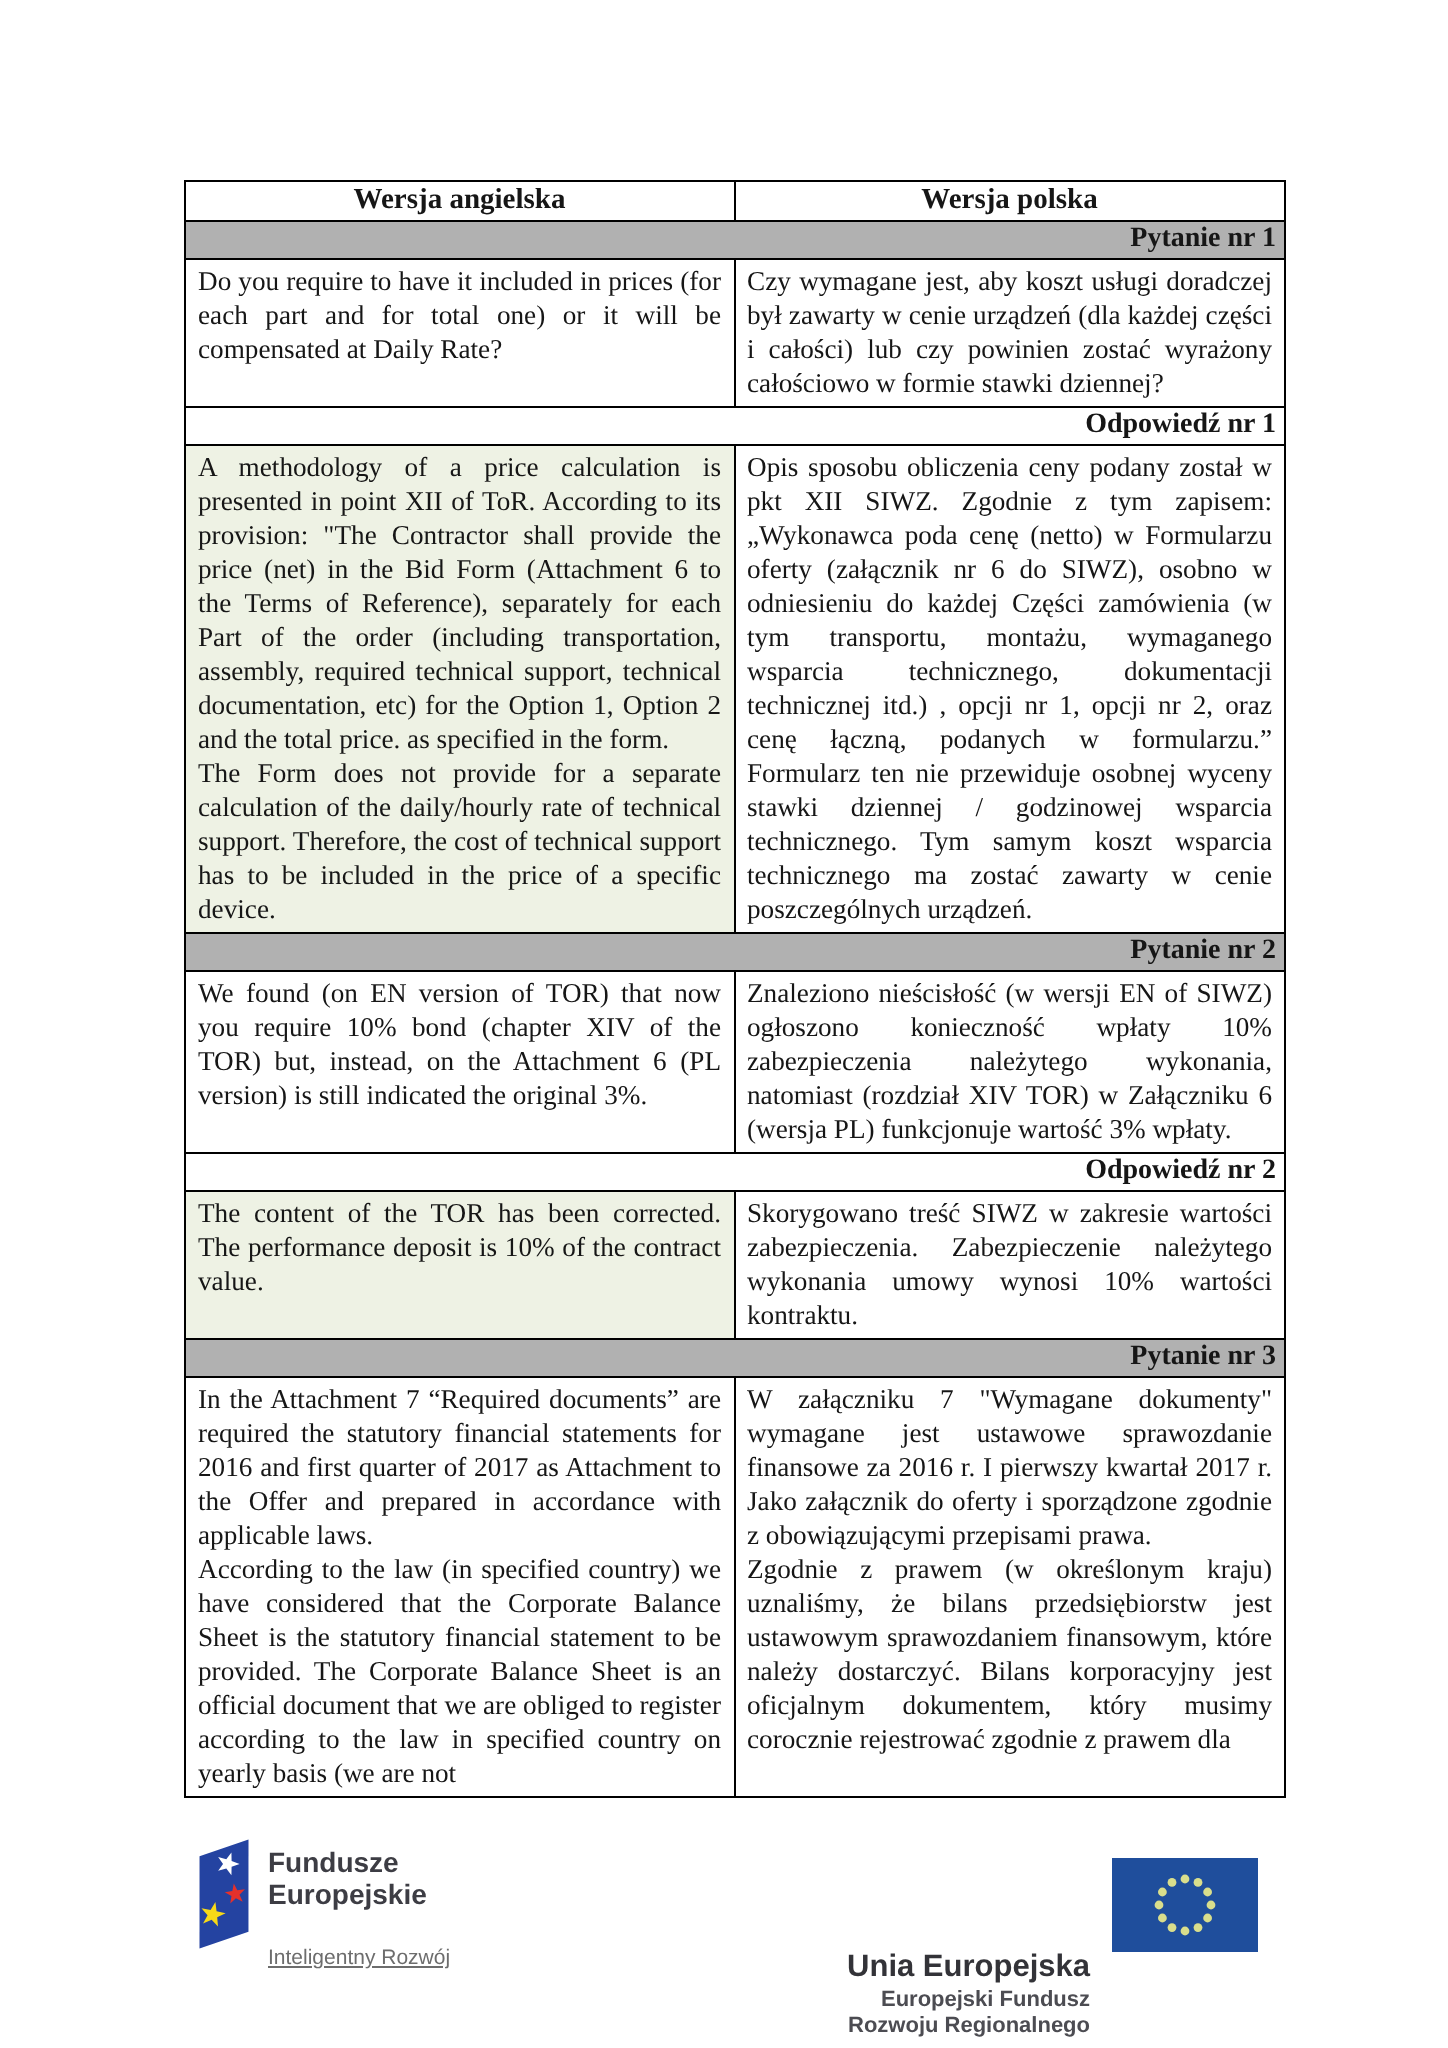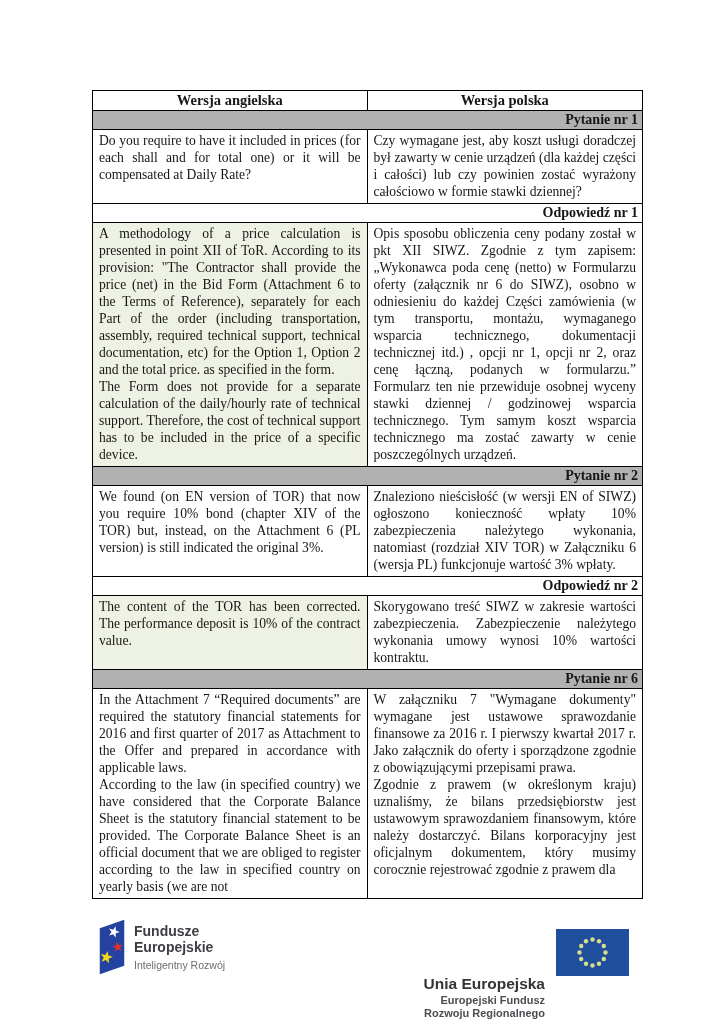--- a/index.html
+++ b/index.html
@@ -35,21 +35,21 @@
   }
   .cell.en{border-right:1.3px solid #000;}
   .cell.green{background:var(--answer-green,#eef2e4);}
 
   
   .footer{position:absolute;left:0;top:915px;width:691px;height:90px;
     font-family:"Liberation Sans","DejaVu Sans",sans-serif;}
   .fe-logo-icon{position:absolute;left:96px;top:3px;}
   .fe-text{position:absolute;left:134px;top:8px;}
   .fe-title{font-size:14px;font-weight:bold;color:#3d3d44;line-height:16px;}
-  .fe-sub{font-size:10.5px;color:#6d6d6d;margin-top:4px;}
+  .fe-sub{font-size:10.5px;color:#6d6d6d;margin-top:18px;text-decoration:underline;}
   .eu-text{position:absolute;left:330px;top:12px;width:215px;text-align:right;}
   .eu-title{font-size:15.5px;font-weight:bold;color:#333338;line-height:17px;margin-top:48px;}
   .eu-sub{font-size:11px;font-weight:bold;color:#4c4c52;line-height:13px;margin-top:2px;}
   .eu-flag-icon{position:absolute;left:556px;top:14px;}
 </style>
 </head>
 <body>
 
 <div class="page">
 
@@ -58,21 +58,21 @@
     <div class="t-row">
       <div class="hcell en">Wersja angielska</div>
       <div class="hcell pl">Wersja polska</div>
     </div>
 
     <div class="t-row">
         <div class="band gray" style="flex:1">Pytanie nr 1</div>
       </div>
 
     <div class="t-row">
-      <div class="cell en">Do you require to have it included in prices (for each shall and for total one) or it will be compensated at Daily Rate?</div>
+      <div class="cell en">Do you require to have it included in prices (for each part and for total one) or it will be compensated at Daily Rate?</div>
       <div class="cell pl">Czy wymagane jest, aby koszt usługi doradczej był zawarty w cenie urządzeń (dla każdej części i całości) lub czy powinien zostać wyrażony całościowo w formie stawki dziennej?</div>
     </div>
 
     <div class="t-row">
         <div class="band white" style="flex:1">Odpowiedź nr 1</div>
       </div>
 
     <div class="t-row">
       <div class="cell en green">A methodology of a price calculation is presented in point XII of ToR. According to its provision: "The Contractor shall provide the price (net) in the Bid Form (Attachment 6 to the Terms of Reference), separately for each Part of the order (including transportation, assembly, required technical support, technical documentation, etc) for the Option 1, Option 2 and the total price. as specified in the form.
 The Form does not provide for a separate calculation of the daily/hourly rate of technical support. Therefore, the cost of technical support has to be included in the price of a specific device.</div>
@@ -91,21 +91,21 @@
     <div class="t-row">
         <div class="band white" style="flex:1">Odpowiedź nr 2</div>
       </div>
 
     <div class="t-row">
       <div class="cell en green">The content of the TOR has been corrected. The performance deposit is 10% of the contract value.</div>
       <div class="cell pl">Skorygowano treść SIWZ w zakresie wartości zabezpieczenia. Zabezpieczenie należytego wykonania umowy wynosi 10% wartości kontraktu.</div>
     </div>
 
     <div class="t-row">
-        <div class="band gray" style="flex:1">Pytanie nr 6</div>
+        <div class="band gray" style="flex:1">Pytanie nr 3</div>
       </div>
 
     <div class="t-row">
       <div class="cell en">In the Attachment 7 “Required documents” are required the statutory financial statements for 2016 and first quarter of 2017 as Attachment to the Offer and prepared in accordance with applicable laws.
 According to the law (in specified country) we have considered that the Corporate Balance Sheet is the statutory financial statement to be provided. The Corporate Balance Sheet is an official document that we are obliged to register according to the law in specified country on yearly basis (we are not</div>
       <div class="cell pl">W załączniku 7 "Wymagane dokumenty" wymagane jest ustawowe sprawozdanie finansowe za 2016 r. I pierwszy kwartał 2017 r. Jako załącznik do oferty i sporządzone zgodnie z obowiązującymi przepisami prawa.
 Zgodnie z prawem (w określonym kraju) uznaliśmy, że bilans przedsiębiorstw jest ustawowym sprawozdaniem finansowym, które należy dostarczyć. Bilans korporacyjny jest oficjalnym dokumentem, który musimy corocznie rejestrować zgodnie z prawem dla</div>
     </div>
 
   </div>

